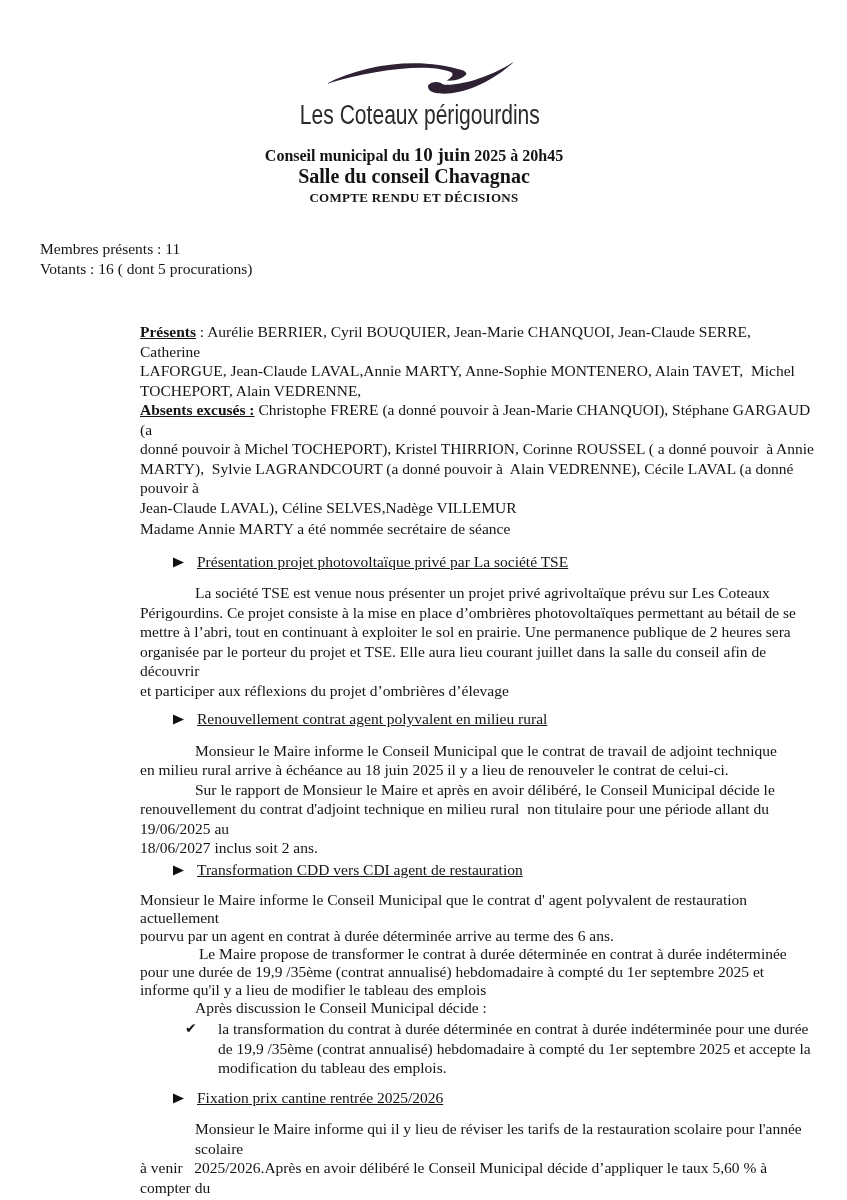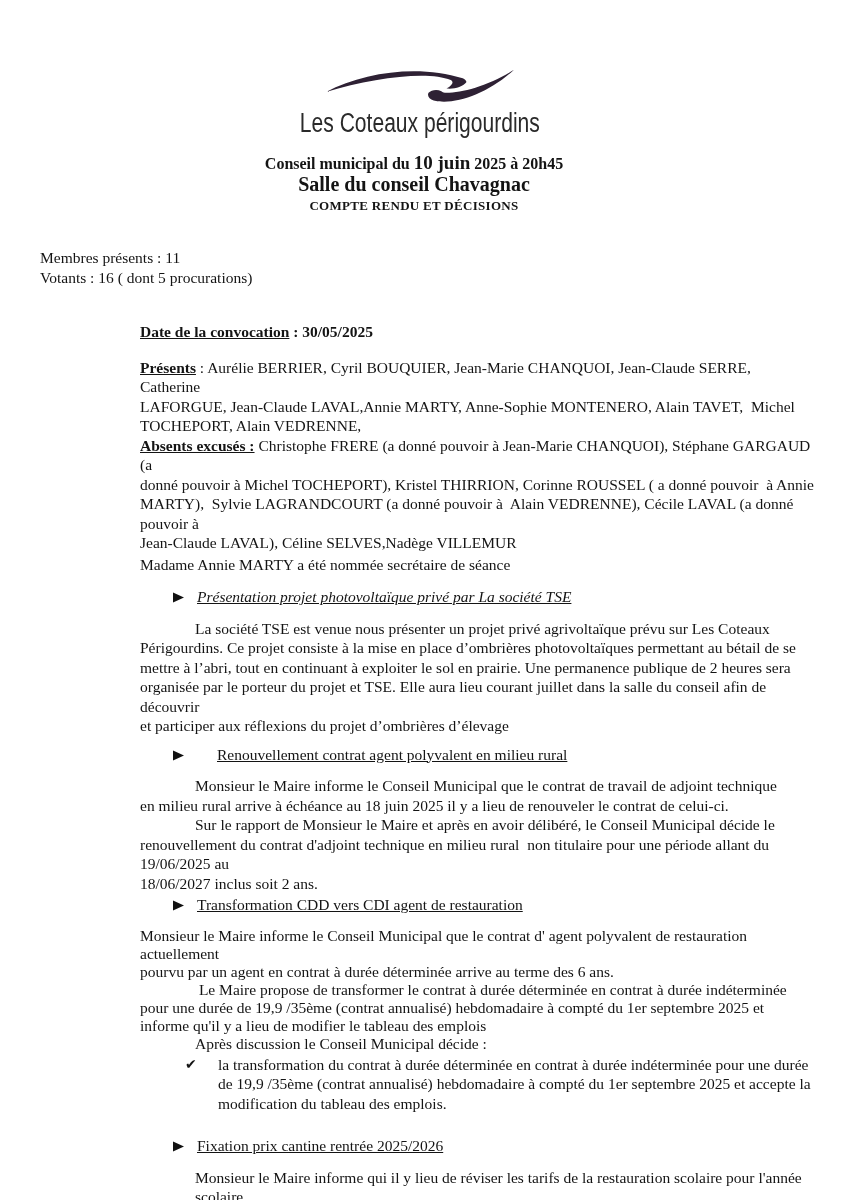--- a/index.html
+++ b/index.html
@@ -5,52 +5,52 @@
   html,body{margin:0;padding:0;background:#ffffff;}
   .page{
     position:relative;
     width:847px;height:1200px;
     background:#ffffff;
     font-family:"Liberation Serif", serif;
     color:#141414;
     overflow:hidden;
   }
   
-  .header{position:absolute;top:66px;left:0;width:828px;text-align:center;}
+  .header{position:absolute;top:58px;left:0;width:828px;text-align:center;}
   .logo{display:inline-block;text-align:center;margin-left:12px;}
   .logo-swoosh{display:block;margin:0 auto 2px auto;}
   .logo-text{
     font-family:"Liberation Sans", sans-serif;
     font-size:27px;font-weight:400;color:#2a2a2a;
     display:inline-block;transform:scaleX(0.78);transform-origin:center;
     letter-spacing:0px;white-space:nowrap;
   }
   .title-block{margin-top:14px;line-height:19px;}
   .title-l1{font-size:16px;font-weight:bold;}
   .title-l1 .bigdate{font-size:19px;}
   .title-l2{font-size:20px;font-weight:bold;margin-top:2px;}
   .title-l3{font-size:13px;font-weight:bold;margin-top:2px;letter-spacing:0.3px;}
   
-  .members{position:absolute;top:248px;left:40px;font-size:15.5px;line-height:19.5px;}
+  .members{position:absolute;top:239px;left:40px;font-size:15.5px;line-height:19.5px;}
   
   .main{position:absolute;top:322px;left:140px;width:676px;font-size:15.5px;line-height:19.5px;}
   .line{white-space:pre-wrap;}
   .indent{padding-left:55px;}
   .bu{font-weight:bold;text-decoration:underline;}
   .bold{font-weight:bold;}
   .convocation{margin-bottom:16px;}
   .attendance{margin-bottom:2px;}
   .secretary{margin-bottom:13px;}
   .heading{margin:0 0 12px 32px;display:flex;align-items:center;}
   .heading .arrow{width:13px;height:13px;margin-right:12px;flex:0 0 auto;position:relative;top:1px;}
   .heading .h-text{text-decoration:underline;font-size:15.5px;}
-  .h1-gap{margin-top:9px;font-style:italic;}
-  .h2-gap{margin-top:9px;gap:20px;}
+  .h1-gap{margin-top:9px;}
+  .h2-gap{margin-top:9px;}
   .h3-gap{margin-top:2px;}
-  .h4-gap{margin-top:23px;}
+  .h4-gap{margin-top:10px;}
   .para{margin-bottom:0;}
   .p1{margin-bottom:4px;}
   .p2{margin-bottom:2px;}
   .p3{margin-bottom:2px;line-height:18px;}
   .p4{margin-bottom:5px;}
   .check-item{display:flex;margin-left:45px;width:630px;margin-bottom:10px;}
   .check-item .check{
     font-family:"DejaVu Sans", sans-serif;
     flex:0 0 33px;font-size:14px;font-weight:bold;line-height:19.5px;
   }
@@ -77,21 +77,20 @@
     </div>
   </div>
 
   <div class="members">
     <div class="line">Membres présents : 11</div>
     <div class="line">Votants : 16 ( dont 5 procurations)</div>
   </div>
 
   <div class="main">
 
-    <div class="convocation"><span class="bu">Date de la convocation</span><span class="bold"> : 30/05/2025</span></div>
 
     <div class="attendance">
       <div class="line"><span class="bu">Présents</span><span> : Aurélie BERRIER, Cyril BOUQUIER, Jean-Marie CHANQUOI, Jean-Claude SERRE,   Catherine</span></div>
       <div class="line">LAFORGUE, Jean-Claude LAVAL,Annie MARTY, Anne-Sophie MONTENERO, Alain TAVET,  Michel</div>
       <div class="line">TOCHEPORT, Alain VEDRENNE,</div>
       <div class="line"><span class="bu">Absents excusés :</span><span> Christophe FRERE (a donné pouvoir à Jean-Marie CHANQUOI), Stéphane GARGAUD  (a</span></div>
       <div class="line">donné pouvoir à Michel TOCHEPORT), Kristel THIRRION, Corinne ROUSSEL ( a donné pouvoir  à Annie</div>
       <div class="line">MARTY),  Sylvie LAGRANDCOURT (a donné pouvoir à  Alain VEDRENNE), Cécile LAVAL (a donné pouvoir à</div>
       <div class="line">Jean-Claude LAVAL), Céline SELVES,Nadège VILLEMUR</div>
     </div>

